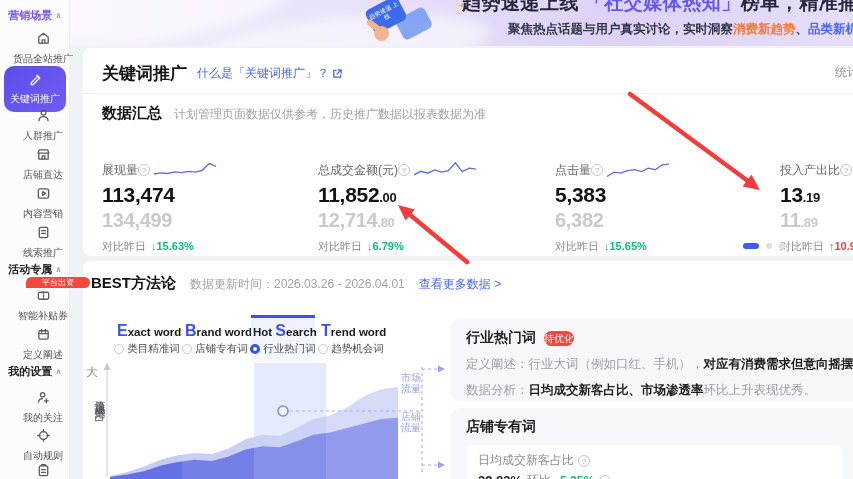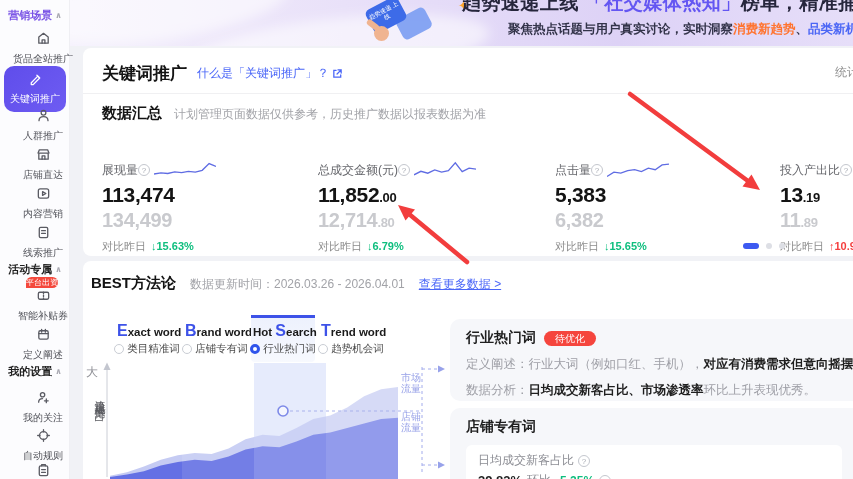--- a/index.html
+++ b/index.html
@@ -11,21 +11,21 @@
   .sidebar{position:absolute;left:0;top:0;width:70px;height:479px;background:#FCFCFE;border-right:1px solid #EFEFF3;z-index:5;}
   .sb-section{position:absolute;left:0;width:70px;text-align:center;font-size:11px;font-weight:bold;color:#1F1F1F;}
   .sb-section.purple{color:#7B55E6;}
   .sb-section .chev{display:inline-block;margin-left:3px;color:#A9A9B2;font-size:8px;vertical-align:1px;}
   .sb-item{position:absolute;left:8px;width:70px;text-align:center;cursor:pointer;}
   .sb-item .lbl{display:block;font-size:10px;color:#52535A;margin-top:2px;white-space:nowrap;}
   .sb-item svg{width:15px;height:15px;stroke:#5A5B63;fill:none;stroke-width:1.4;stroke-linecap:round;stroke-linejoin:round;}
   .sb-item.active{left:4px;width:62px;background:linear-gradient(135deg,#5F4DEB,#6E5CF2);border-radius:10px;padding:5px 0 6px;}
   .sb-item.active .lbl{color:#fff;}
   .sb-item.active svg{stroke:#fff;}
-  .sb-badge{position:absolute;left:26px;top:277px;background:#F4483C;color:#fff;font-size:8px;line-height:11px;padding:0 0;border-radius:7px 7px 7px 0;z-index:6;white-space:nowrap;}
+  .sb-badge{position:absolute;left:26px;top:277px;background:#F4483C;color:#fff;font-size:8px;line-height:11px;padding:0 16px;border-radius:7px 7px 7px 0;z-index:6;white-space:nowrap;}
 
   
   .banner{position:absolute;left:70px;top:0;width:783px;height:46px;overflow:hidden;background:linear-gradient(90deg,#F4F0FC 0%,#E9E1F9 35%,#DDD2F6 70%,#E6DEF9 100%);}
   .banner .wave{position:absolute;border-radius:50%;background:rgba(255,255,255,.55);filter:blur(6px);}
   .w1{left:-40px;top:-30px;width:260px;height:70px;transform:rotate(-8deg);}
   .w2{left:120px;top:18px;width:300px;height:60px;transform:rotate(-6deg);background:rgba(255,255,255,.35);}
   .ill{position:absolute;left:270px;top:0;width:130px;height:46px;}
   .ph1{position:absolute;left:28px;top:2px;width:36px;height:26px;background:#3D6BE8;border-radius:5px;transform:rotate(-28deg);color:#fff;font-size:6px;line-height:7px;text-align:center;padding-top:5px;}
   .ph2{position:absolute;left:58px;top:12px;width:32px;height:23px;background:#7FA0F2;border-radius:5px;transform:rotate(-28deg);opacity:.95;}
   .hand{position:absolute;left:34px;top:26px;width:15px;height:15px;background:#F0B490;border-radius:50%;}
@@ -65,21 +65,21 @@
   .chg{margin-left:5px;font-weight:bold;}
   .chg.down{color:#0EBE7E;}
   .chg.up{color:#F53F3F;}
   .dots{position:absolute;left:660px;top:195px;display:flex;align-items:center;gap:7px;}
   .dot{width:6px;height:6px;border-radius:3px;background:#DDDFE5;cursor:pointer;}
   .dot.on{width:16px;background:#3D5AF1;}
 
   .c2-titlerow{position:absolute;left:8px;top:13px;display:flex;align-items:baseline;}
   .c2-title{font-size:15px;font-weight:bold;color:#141414;}
   .c2-update{margin-left:14px;font-size:12px;color:#A2A3A8;}
-  .c2-more{margin-left:14px;font-size:12px;color:#4A66F8;cursor:pointer;text-decoration:underline;}
+  .c2-more{margin-left:14px;font-size:12px;color:#4A66F8;cursor:pointer;}
 
   .tabs{position:absolute;left:32px;top:54px;display:flex;}
   .tab{width:64px;margin-right:4px;border-top:3px solid transparent;padding:4px 2px 6px;text-align:center;cursor:pointer;}
   .tab.active{border-top-color:#3D52E8;background:linear-gradient(#EDF1FD,#F7F9FE);border-radius:0 0 4px 4px;}
   .tab-en{font-size:11.5px;font-weight:800;color:#1A1A1A;white-space:nowrap;}
   .tab-en .big{font-size:16px;color:#3D52E8;}
   .tab-cn{margin-top:2px;font-size:10.5px;color:#4A4A4A;display:flex;align-items:center;justify-content:center;gap:3px;white-space:nowrap;}
   .radio{width:10px;height:10px;border:1px solid #C9CDD4;border-radius:50%;background:#fff;flex:none;}
   .radio.sel{border:3px solid #2F54EB;}
 
@@ -91,21 +91,21 @@
   .side-lbl{position:absolute;width:24px;font-size:10px;line-height:11px;color:#98A2E8;word-break:break-all;}
   .sl1{left:318px;top:13px;}
   .sl2{left:318px;top:52px;}
   svg.connector{position:absolute;left:315px;top:2px;width:52px;height:118px;}
 
   .icard{position:absolute;left:367px;background:#F6F7FA;border-radius:10px;padding:10px 16px;width:420px;}
   .icardA{top:58px;height:82px;}
   .icardB{top:147px;height:110px;}
   .ic-titlerow{display:flex;align-items:center;}
   .ic-title{font-size:14px;font-weight:bold;color:#1F1F1F;}
-  .badge{margin-left:8px;background:#F5453D;color:#fff;font-size:10px;line-height:15px;padding:0 11px;border-radius:8px;}
+  .badge{margin-left:8px;background:#F5453D;color:#fff;font-size:10px;line-height:15px;padding:0 0;border-radius:8px;}
   .ic-line{margin-top:8px;font-size:12.5px;line-height:1.45;color:#9E9FA6;white-space:nowrap;}
   .ic-line .b{color:#1F1F1F;font-weight:bold;}
   .kpi-box{margin-top:9px;background:#fff;border-radius:6px;padding:7px 12px;width:376px;}
   .kpi-l1{font-size:12px;color:#8C8D94;display:flex;align-items:center;gap:4px;}
   .kpi-l2{margin-top:3px;font-size:12px;color:#8C8D94;display:flex;align-items:center;gap:5px;}
   .kpi-val{font-size:13px;font-weight:bold;color:#1F1F1F;}
   .kpi-chg{color:#0EBE7E;font-weight:bold;}
 
   svg.arrows{position:absolute;inset:0;width:853px;height:479px;pointer-events:none;z-index:40;}
   .extlink{width:11px;height:11px;stroke:#4A66F8;fill:none;stroke-width:1.4;stroke-linecap:round;}

